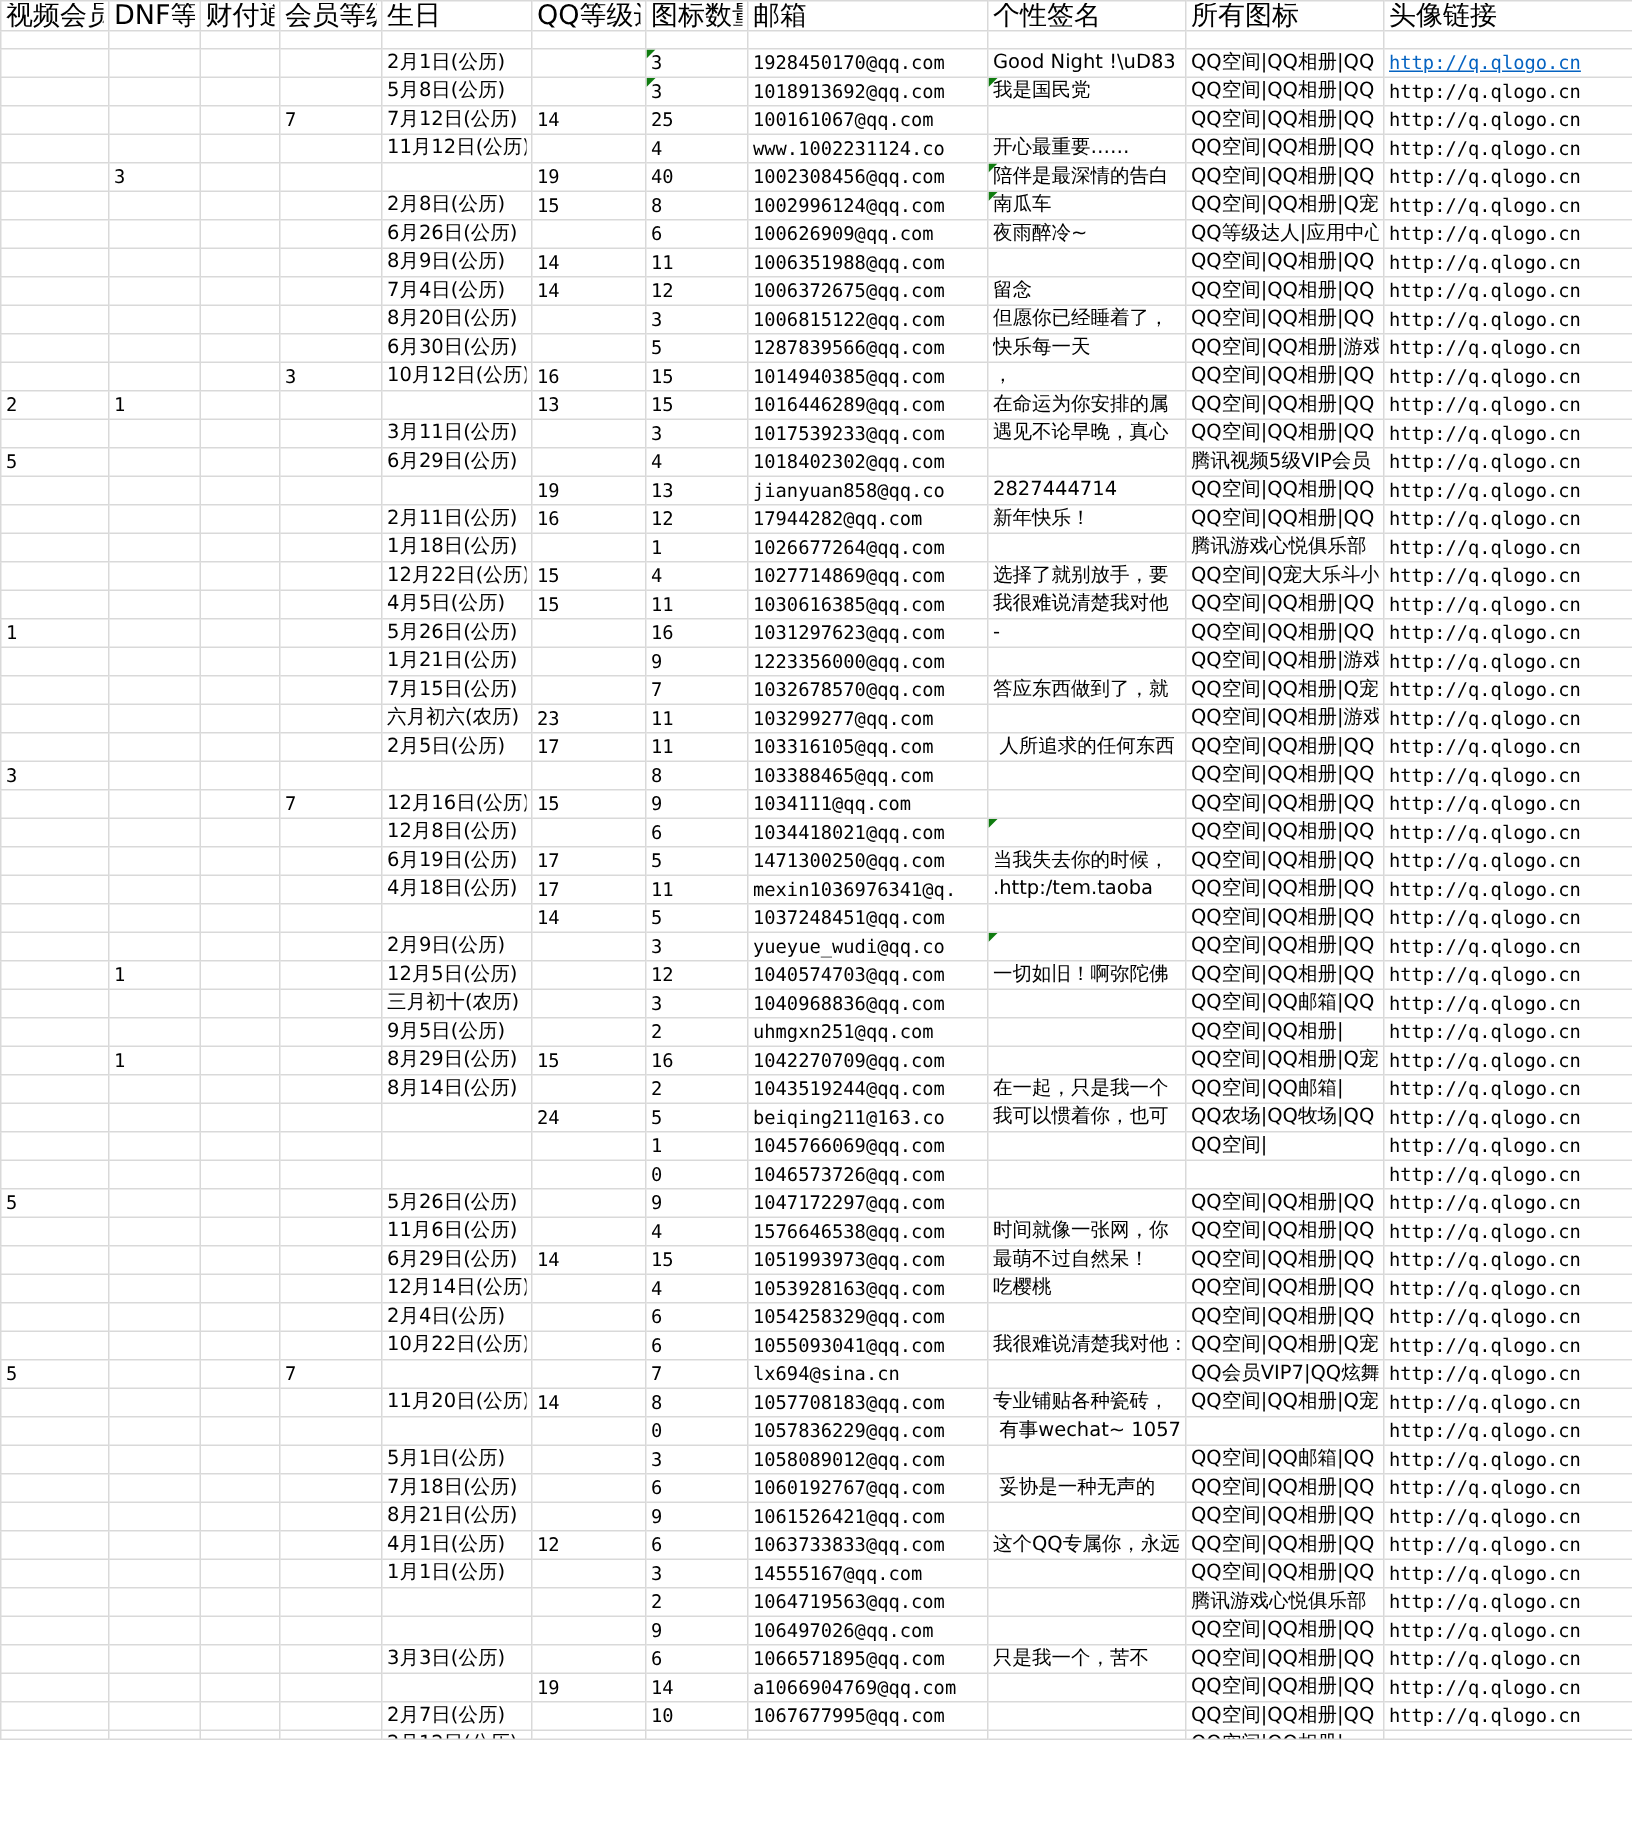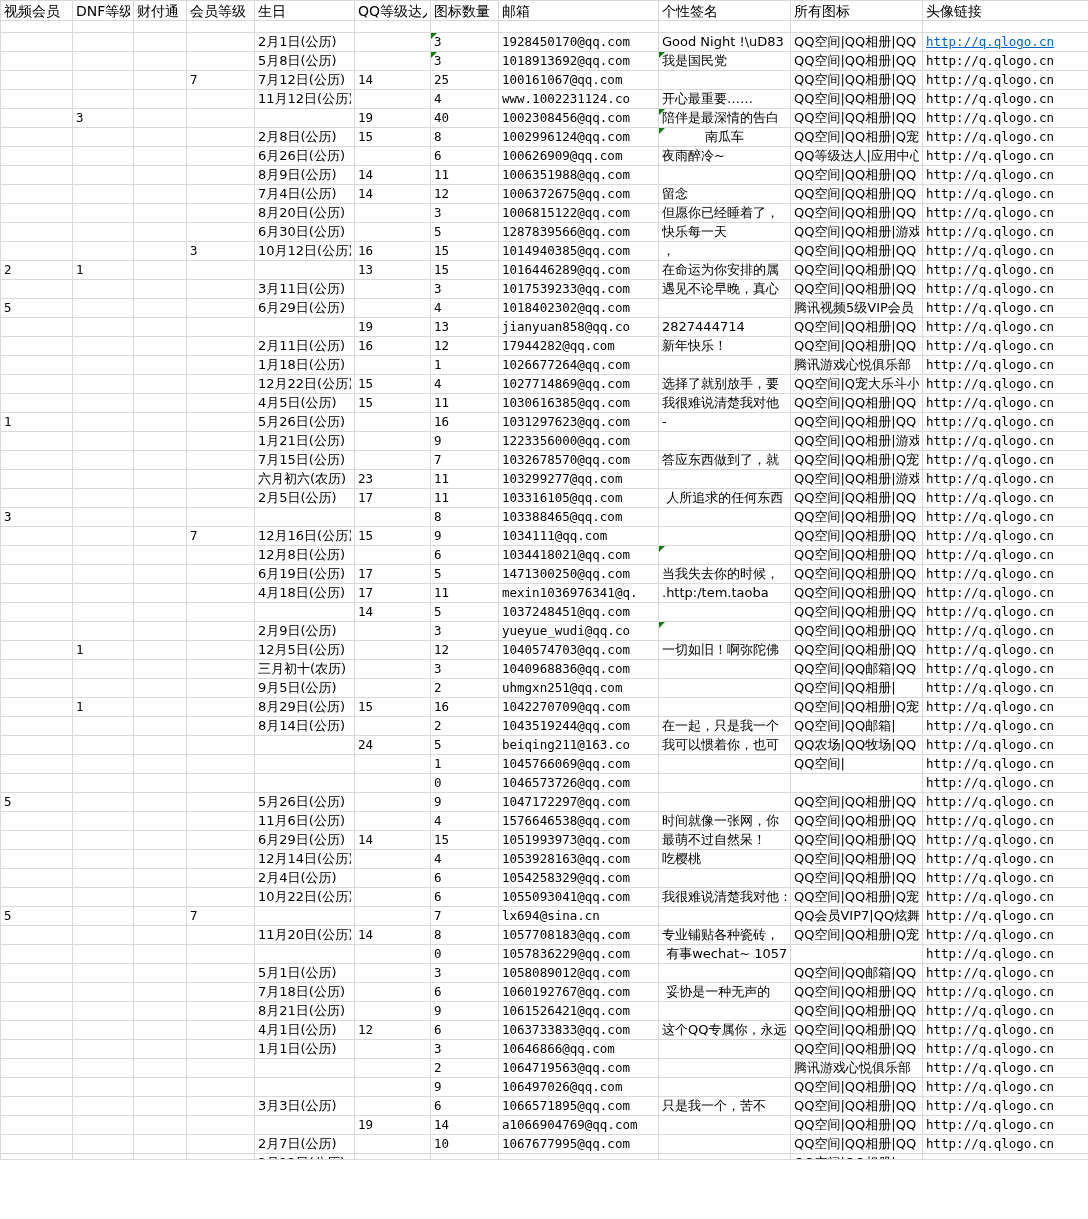--- a/index.html
+++ b/index.html
@@ -9,33 +9,33 @@
   }
   table{border-collapse:collapse;table-layout:fixed;width:1088px;}
   th,td{
     border:1px solid #d9d9d9;
     padding:0 3px;
     overflow:hidden;
     position:relative;
     vertical-align:middle;
     box-sizing:border-box;
   }
-  th{font-weight:400;font-size:14px;text-align:left;height:20px;white-space:nowrap;margin-top:44px;}
+  th{font-weight:400;font-size:18px;text-align:left;height:20px;white-space:nowrap;margin-top:44px;}
   td{font-size:13px;height:19px;}
   .cv{display:block;white-space:pre;overflow:hidden;line-height:18px;}
   .mono .cv{font-family:"DejaVu Sans Mono",monospace;font-size:12.5px;}
   tr.cut-top td{height:12px;border-top:none;}
   tr.cut-bottom td{height:5px;vertical-align:top;}
   tr.cut-bottom .cv{height:5px;overflow:hidden;}
   .tri{
     position:absolute;top:0;left:0;width:0;height:0;
     border-top:6px solid #107C10;border-right:6px solid transparent;
   }
   .linkcell .cv{color:#0563C1;text-decoration:underline;}
-  .right{text-align:center;}
+  .right{text-align:left;}
 </style>
 </head>
 <body>
 
 <table>
   <colgroup>
       <col style="width: 72px;">
       <col style="width: 61px;">
       <col style="width: 53px;">
       <col style="width: 68px;">
@@ -1976,21 +1976,21 @@
         <td>
           <span class="cv">1月1日(公历)</span>
         </td>
         <td class="mono">
           <span class="cv"></span>
         </td>
         <td class="mono">
           <span class="cv">3</span>
         </td>
         <td class="mono">
-          <span class="cv">10646866@qq.com</span>
+          <span class="cv">14555167@qq.com</span>
         </td>
         <td>
           <span class="cv"></span>
         </td>
         <td>
           <span class="cv">QQ空间|QQ相册|QQ</span>
         </td>
         <td class="mono">
           <span class="cv">http://q.qlogo.cn</span>
         </td>

